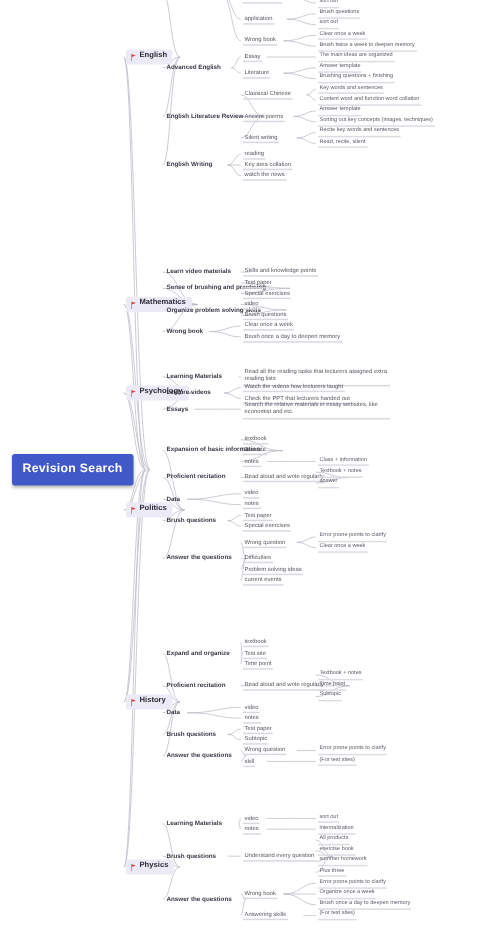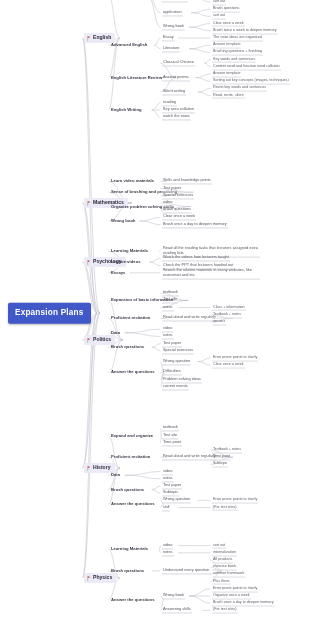--- a/index.html
+++ b/index.html
@@ -199,21 +199,21 @@
       <path d="M164,599.5999999999999 C162.075,599.5999999999999 162.075,610.4 160.5,610.4" fill="none" stroke="#b9b9c6" stroke-width="0.5"></path>
       <path d="M202.2,610.4 C206.765,610.4 206.765,610.4 210.5,610.4" fill="none" stroke="#b9b9c6" stroke-width="0.5"></path>
       <path d="M97,313 C89.025,313 89.025,38 82.5,38" fill="none" stroke="#b9b9c6" stroke-width="0.5"></path>
       <path d="M97,313 C89.025,313 89.025,203 82.5,203" fill="none" stroke="#b9b9c6" stroke-width="0.5"></path>
       <path d="M97,313 C89.025,313 89.025,262 82.5,262" fill="none" stroke="#b9b9c6" stroke-width="0.5"></path>
       <path d="M97,313 C89.025,313 89.025,340 82.5,340" fill="none" stroke="#b9b9c6" stroke-width="0.5"></path>
       <path d="M97,313 C89.025,313 89.025,468 82.5,468" fill="none" stroke="#b9b9c6" stroke-width="0.5"></path>
       <path d="M97,313 C89.025,313 89.025,578 82.5,578" fill="none" stroke="#b9b9c6" stroke-width="0.5"></path>
     </svg>
   <div id="nodes">
-      <div class="node root" style="left: 8px; top: 313px;">Expansion Plans</div>
+      <div class="node root" style="left: 8px; top: 313px;">Revision Search</div>
       <div class="node lvl1" style="left: 84px; top: 38px;">
         <span class="flag">
           <svg width="4" height="5" viewBox="0 0 4 5">
             <path d="M0.7 0 L0.7 5" stroke="#888" stroke-width="0.5"></path>
             <path d="M0.9 0.2 L3.6 1.1 L0.9 2.1 Z" fill="#e0443a"></path>
           </svg>
         </span>
         <span>English</span>
       </div>
       <div class="node lvl3" style="left: 162px; top: -1.6px;">Sick sentence</div>

